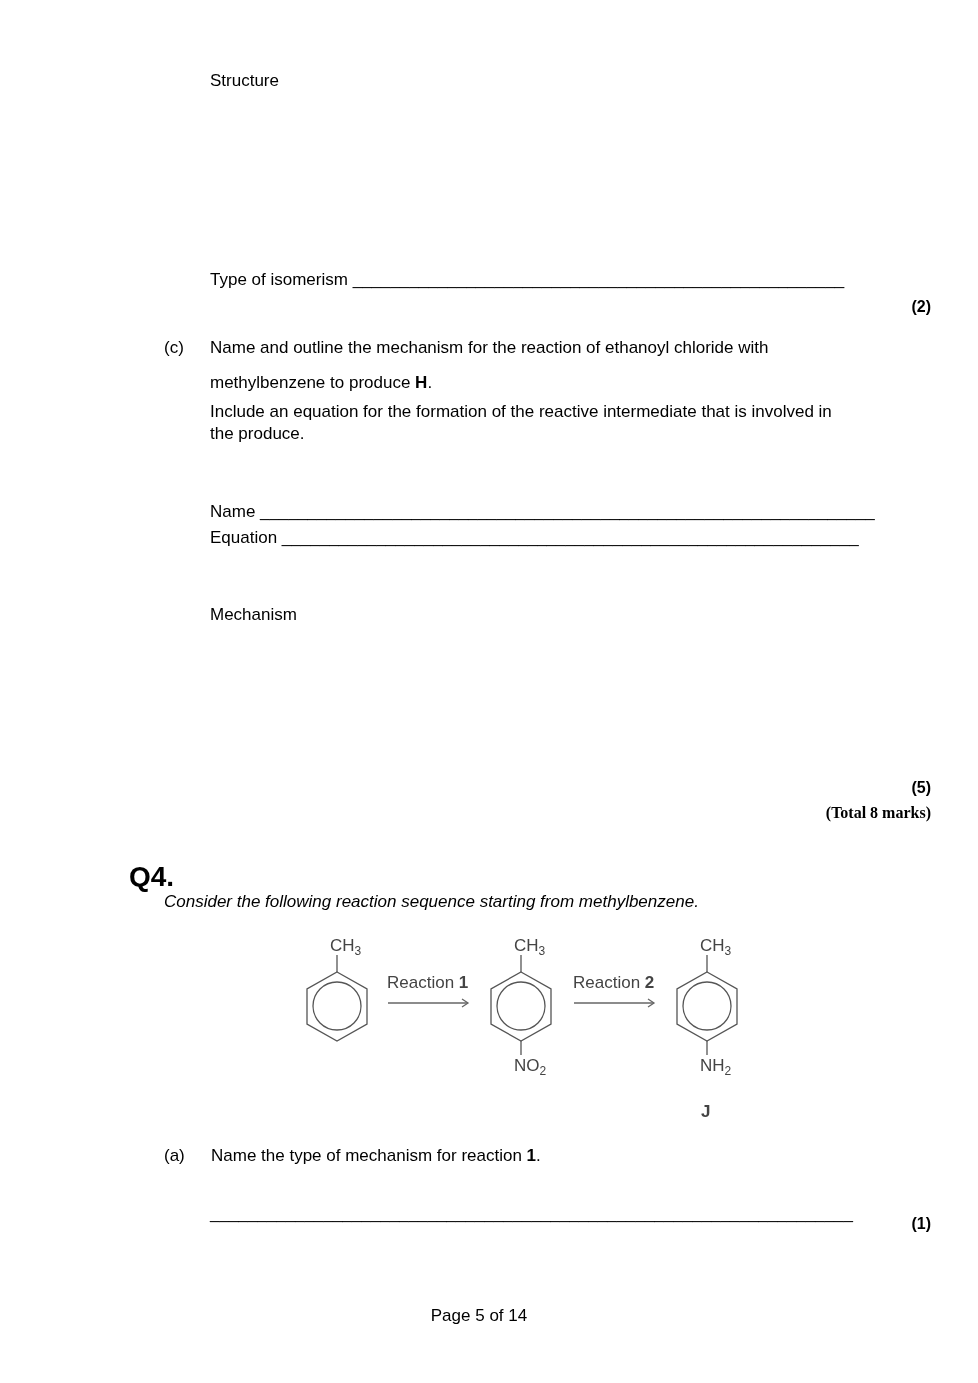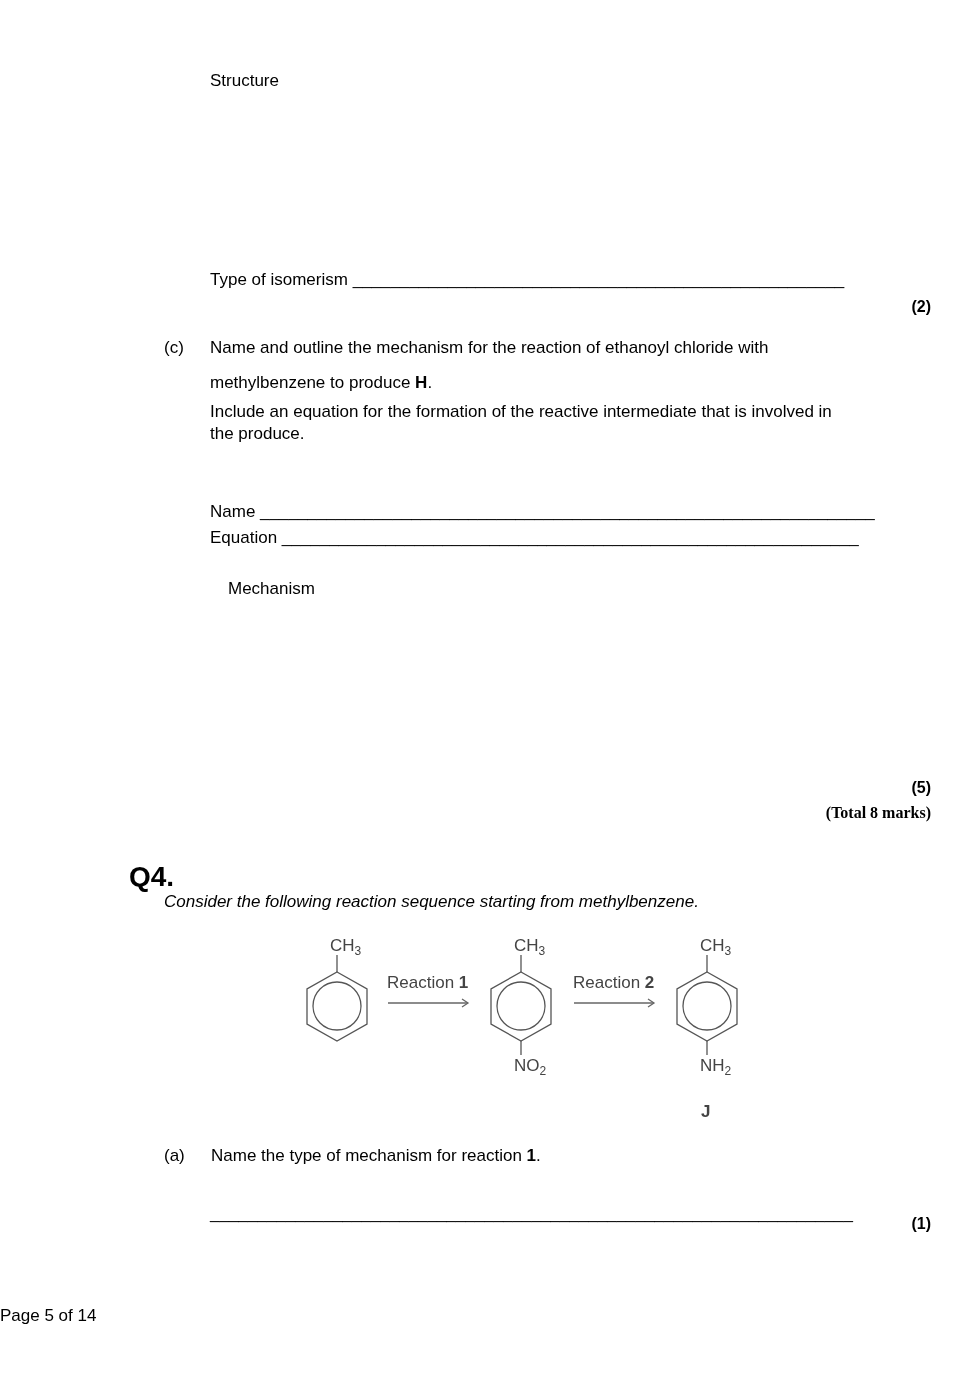--- a/index.html
+++ b/index.html
@@ -28,21 +28,21 @@
 <div class="abs" style="left:210px; top:424px;">the produce.</div>
 
 <div class="abs" style="left:210px; top:476px;margin-top:26px;">
   <span>Name</span>
   <span>_________________________________________________________________</span>
 </div>
 <div class="abs" style="left:210px; top:528px;">
   <span>Equation</span>
   <span>_____________________________________________________________</span>
 </div>
-<div class="abs" style="left:210px; top:579px;margin-left:18px;">Mechanism</div>
+<div class="abs" style="left:210px; top:605px;">Mechanism</div>
 
 <div class="abs marks" style="top:779px;">(5)</div>
 <div class="abs marks" style="top:804px;font-family:Liberation Serif, serif;">(Total 8 marks)</div>
 
 <div class="abs bold" style="left:129px; top:861px; font-size:28px;">Q4.</div>
 <div class="abs" style="left:164px; top:892px;font-style:italic;">Consider the following reaction sequence starting from methylbenzene.</div>
 
 <svg class="abs" style="left:290px; top:925px;" width="460" height="200" viewBox="0 0 460 200">
 
   <g>
@@ -80,13 +80,13 @@
   </g>
 </svg>
 
 <div class="abs" style="left:164px; top:1146px;">(a)</div>
 <div class="abs" style="left:211px; top:1146px;text-align:center;">
   <span>Name the type of mechanism for reaction </span><span class="bold">1</span><span>.</span>
 </div>
 <div class="abs" style="left:210px; top:1204px;">____________________________________________________________________</div>
 <div class="abs marks" style="top:1215px;">(1)</div>
 
-<div class="abs" style="left:0; width:958px; top:1306px;">Page 5 of 14</div>
+<div class="abs" style="left:0; width:958px; text-align:center; top:1306px;">Page 5 of 14</div>
 
 </body></html>

